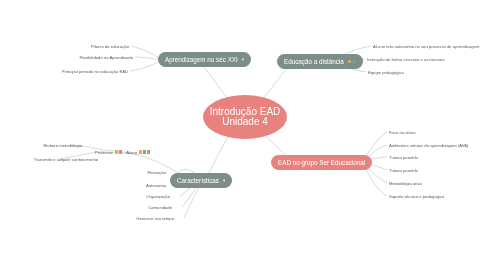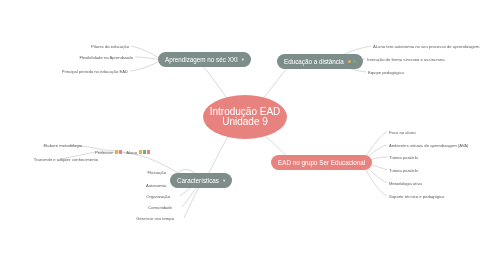--- a/index.html
+++ b/index.html
@@ -135,21 +135,21 @@
       <path d="M178,173 C165,165 150,158 138,155"></path>
       <path d="M138,155 C125,152 112,150 103,150"></path>
       <path d="M138,155 C125,152 110,152 96,152"></path>
       <path d="M103,150 C95,148 85,146 70,145"></path>
       <path d="M96,152 C85,154 72,157 60,159"></path>
     </g>
   </svg>
 
   <div class="node root" style="left:203px; top:95px;">
     <span>Introdução EAD</span>
-    <span>Unidade 9</span>
+    <span>Unidade 4</span>
   </div>
 
   <div class="node branch" style="left:158px; top:52px;">
     <span>Aprendizagem no séc XXI</span>
     <span class="caret">▾</span>
   </div>
   <div class="node leaf leaf-left" style="left:61px; top:42px; width:70px;">
     <span>Pilares da educação</span>
   </div>
   <div class="node leaf leaf-left" style="left:55px; top:53px; width:80px;">

